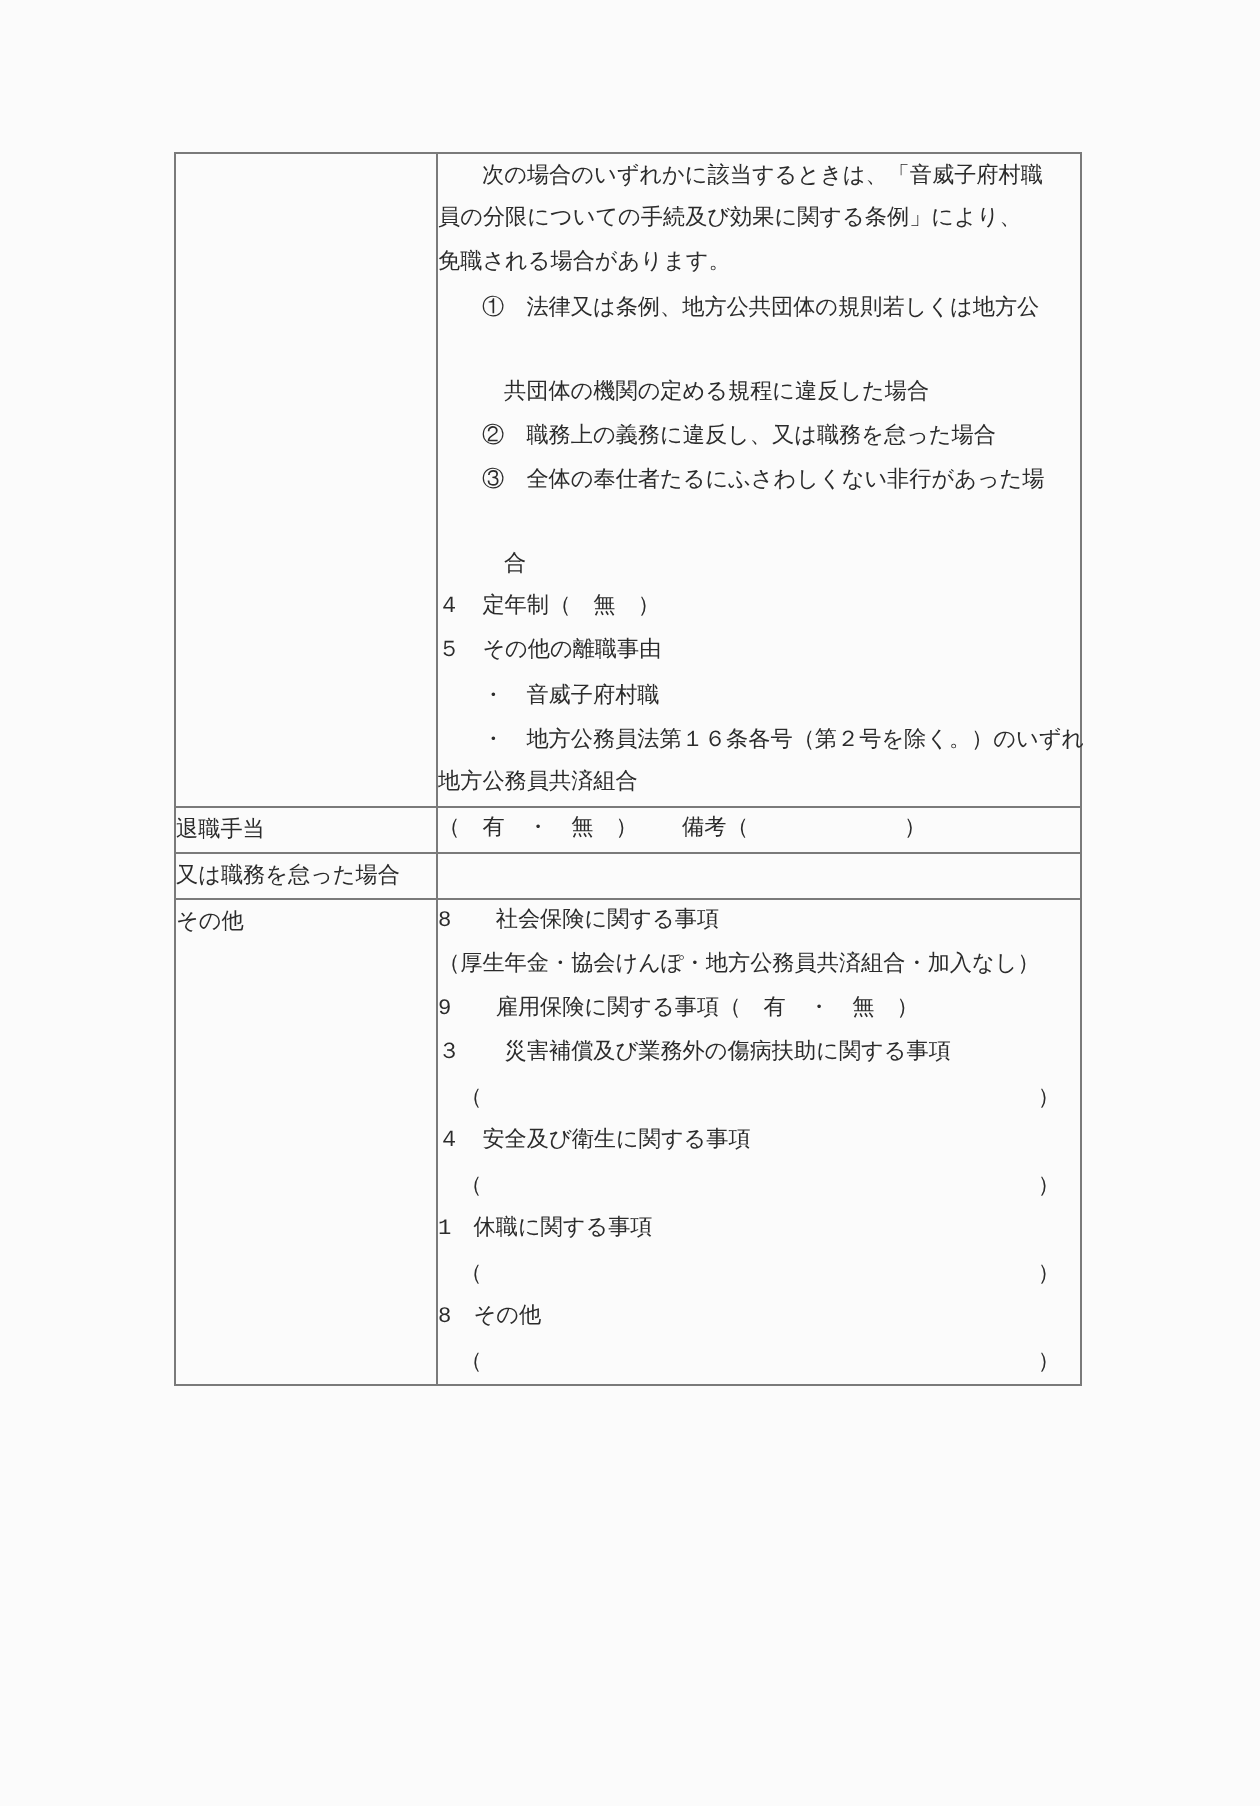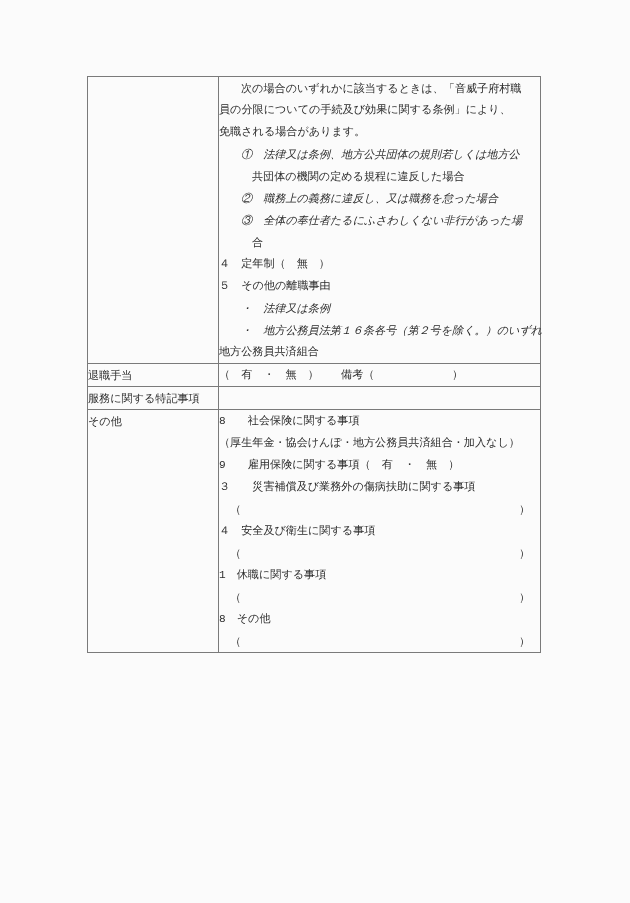--- a/index.html
+++ b/index.html
@@ -46,22 +46,22 @@
     padding: 3px 6px 4px 6px;
     line-height: 22px;
   }
   .ln {
     display: block;
     line-height: 22px;
     white-space: pre;
     font-size: 11.1px;
   }
   .ln.indent1 { padding-left: 0; font-family: Liberation Mono, monospace; }
-  .ln.indent2 { padding-left: 22px; font-style: italic; }
-  .ln.indent3 { padding-left: 33px; }
+  .ln.indent2 { padding-left: 22px; }
+  .ln.indent3 { padding-left: 33px; margin-top: 20px; }
   .ln.head-indent { text-indent: 22px; }
   .empty-body { height: 21px; }
 
   .paren-line {
     display: flex;
     justify-content: space-between;
     line-height: 22px;
     font-size: 11.1px;
     padding-left: 11px;
     padding-right: 10px;
@@ -84,33 +84,33 @@
             <span class="ln head-indent">次の場合のいずれかに該当するときは、「音威子府村職</span>
             <span class="ln indent1">員の分限についての手続及び効果に関する条例」により、</span>
             <span class="ln indent1">免職される場合があります。</span>
             <span class="ln indent2">①　法律又は条例、地方公共団体の規則若しくは地方公</span>
             <span class="ln indent3">共団体の機関の定める規程に違反した場合</span>
             <span class="ln indent2">②　職務上の義務に違反し、又は職務を怠った場合</span>
             <span class="ln indent2">③　全体の奉仕者たるにふさわしくない非行があった場</span>
             <span class="ln indent3">合</span>
             <span class="ln indent1">４　定年制（　無　）</span>
             <span class="ln indent1">５　その他の離職事由</span>
-            <span class="ln indent2">・　法律又は条例</span>
+            <span class="ln indent2">・　音威子府村職</span>
             <span class="ln indent2">・　地方公務員法第１６条各号（第２号を除く。）のいずれ</span>
             <span class="ln indent1">地方公務員共済組合</span>
           </td>
         </tr>
         <tr>
           <td class="label-cell">退職手当</td>
           <td class="body-cell">
             <span class="ln indent1">（　有　・　無　）　　備考（　　　　　　　）</span>
           </td>
         </tr>
         <tr>
-          <td class="label-cell">服務に関する特記事項</td>
+          <td class="label-cell">又は職務を怠った場合</td>
           <td class="body-cell">
             <div class="empty-body"></div>
           </td>
         </tr>
         <tr>
           <td class="label-cell">その他</td>
           <td class="body-cell">
             <span class="ln indent1">8　　社会保険に関する事項</span>
             <span class="ln indent1">（厚生年金・協会けんぽ・地方公務員共済組合・加入なし）</span>
             <span class="ln indent1">9　　雇用保険に関する事項（　有　・　無　）</span>

